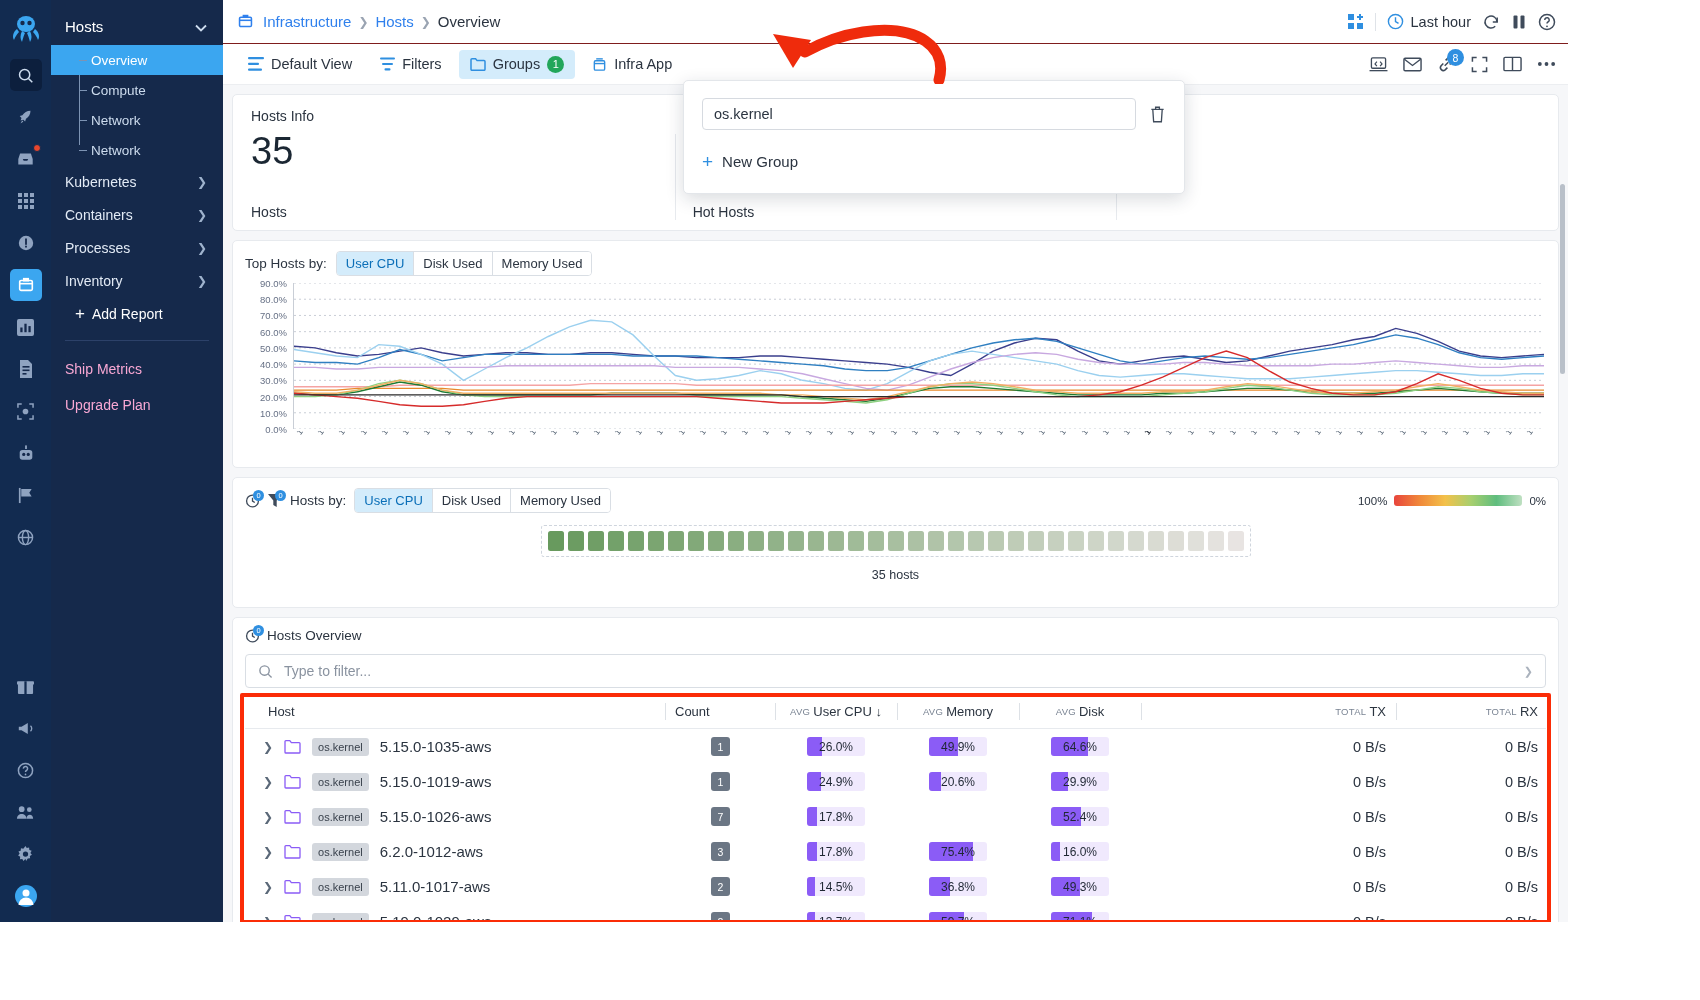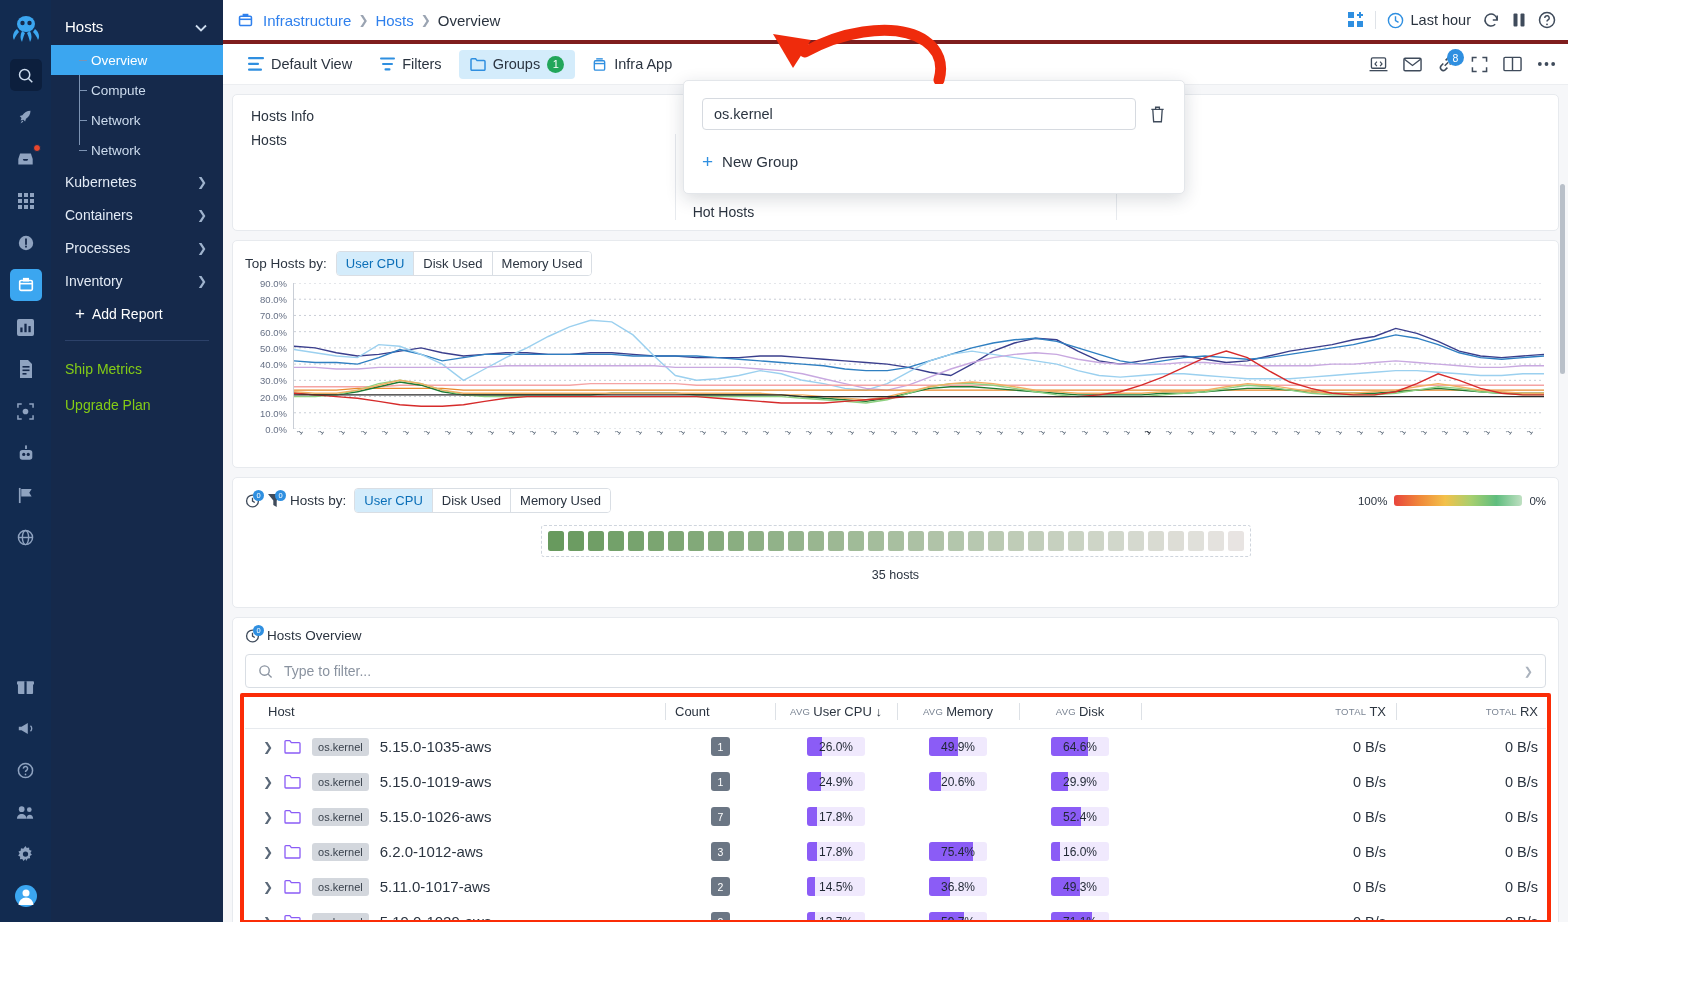--- a/index.html
+++ b/index.html
@@ -63,28 +63,28 @@
   .sb-row {
     display: flex; align-items: center; justify-content: space-between;
     height: 33px; padding: 0 16px 0 14px; font-size: 14px; color: #e2eaf5;
   }
   .sb-chev { color: #9fb3cd; font-size: 12px; }
   .sb-add {
     display: flex; align-items: center; gap: 7px;
     padding: 8px 0 8px 24px; font-size: 14px; color: #ffffff;
   }
   .sb-divider { height:1px; background:#2c4169; margin: 10px 14px; }
-  .sb-link { padding: 10px 14px; font-size: 14px; color: #84cc16; }
+  .sb-link { padding: 10px 14px; font-size: 14px; color: #f9a8d4; }
 
   
   .main { flex: 1; display: flex; flex-direction: column; background:#f6f7f9; position: relative; min-width:0; }
 
   .topbar {
     height: 44px; background: #fff; display: flex; align-items: center;
-    padding: 0 12px 0 14px; border-bottom: 4px solid #7f1d1d; flex: 0 0 44px;
+    padding: 0 12px 0 14px; border-bottom: 1px solid #7f1d1d; flex: 0 0 44px;
   }
   .crumbs { display: flex; align-items: center; gap: 7px; font-size: 15px; }
   .crumbs a { color: #2f80ed; text-decoration: none; }
   .crumbs .sep { color: #9aa4b2; font-size: 12px; }
   .crumbs .cur { color: #2b3440; }
   .top-right { margin-left: auto; display: flex; align-items: center; gap: 11px; }
   .vdiv { width:1px; height:18px; background:#dfe3e8; }
   .timebtn { display:flex; align-items:center; gap:7px; font-size:14.5px; color:#2b3440; }
   .icbtn { color:#3f4b5b; display:flex; align-items:center; }
 
@@ -564,20 +564,21 @@
         </span>
       </div>
     </div>
 
     <div class="content">
 
       <div class="card hosts-info">
         <div class="hi-title">Hosts Info</div>
         <div class="hi-cols">
           <div class="hi-col">
+            <div class="hi-num">35</div>
             <div class="hi-lbl">Hosts</div>
           </div>
           <div class="hi-col">
             <div class="hi-num"></div>
             <div class="hi-lbl">Hot Hosts</div>
           </div>
           <div class="hi-col">
             <div class="hi-num">0</div>
           </div>
         </div>

